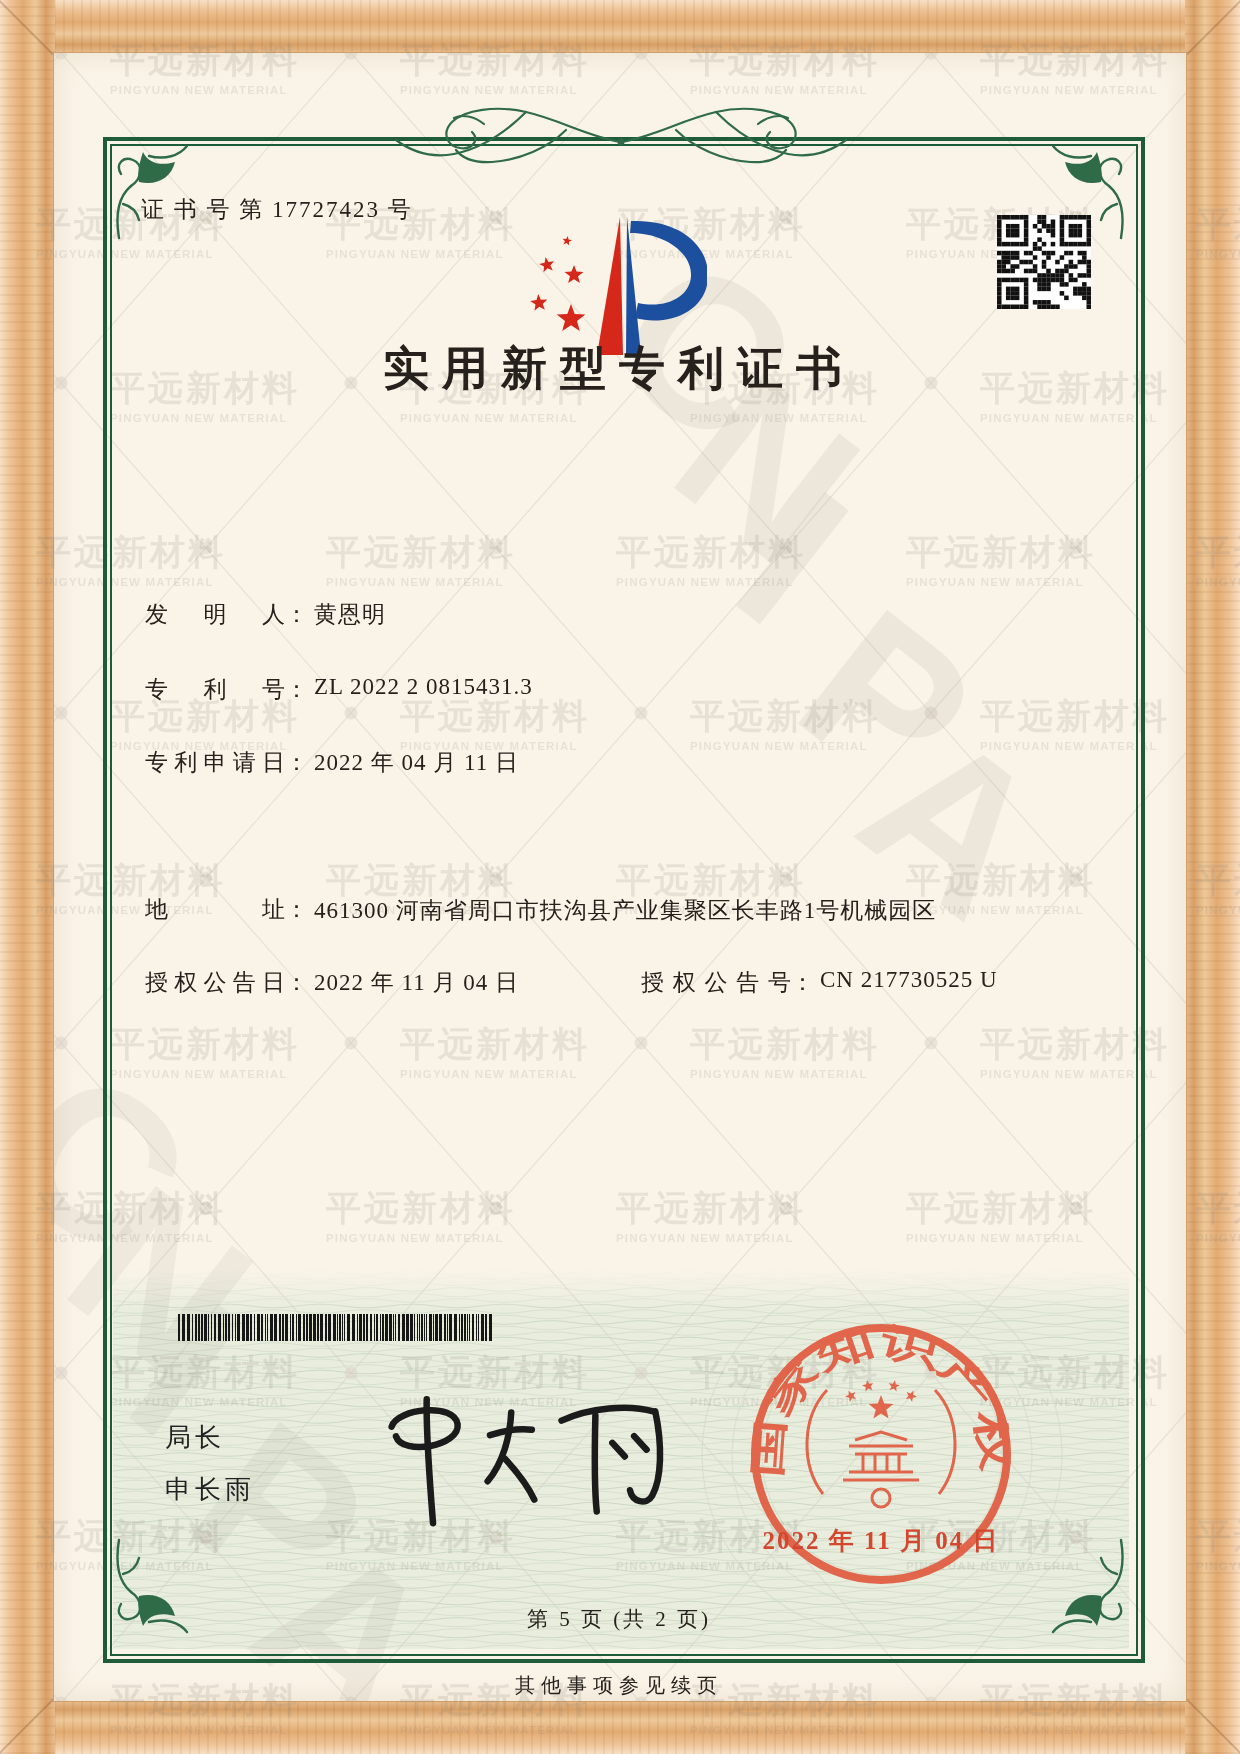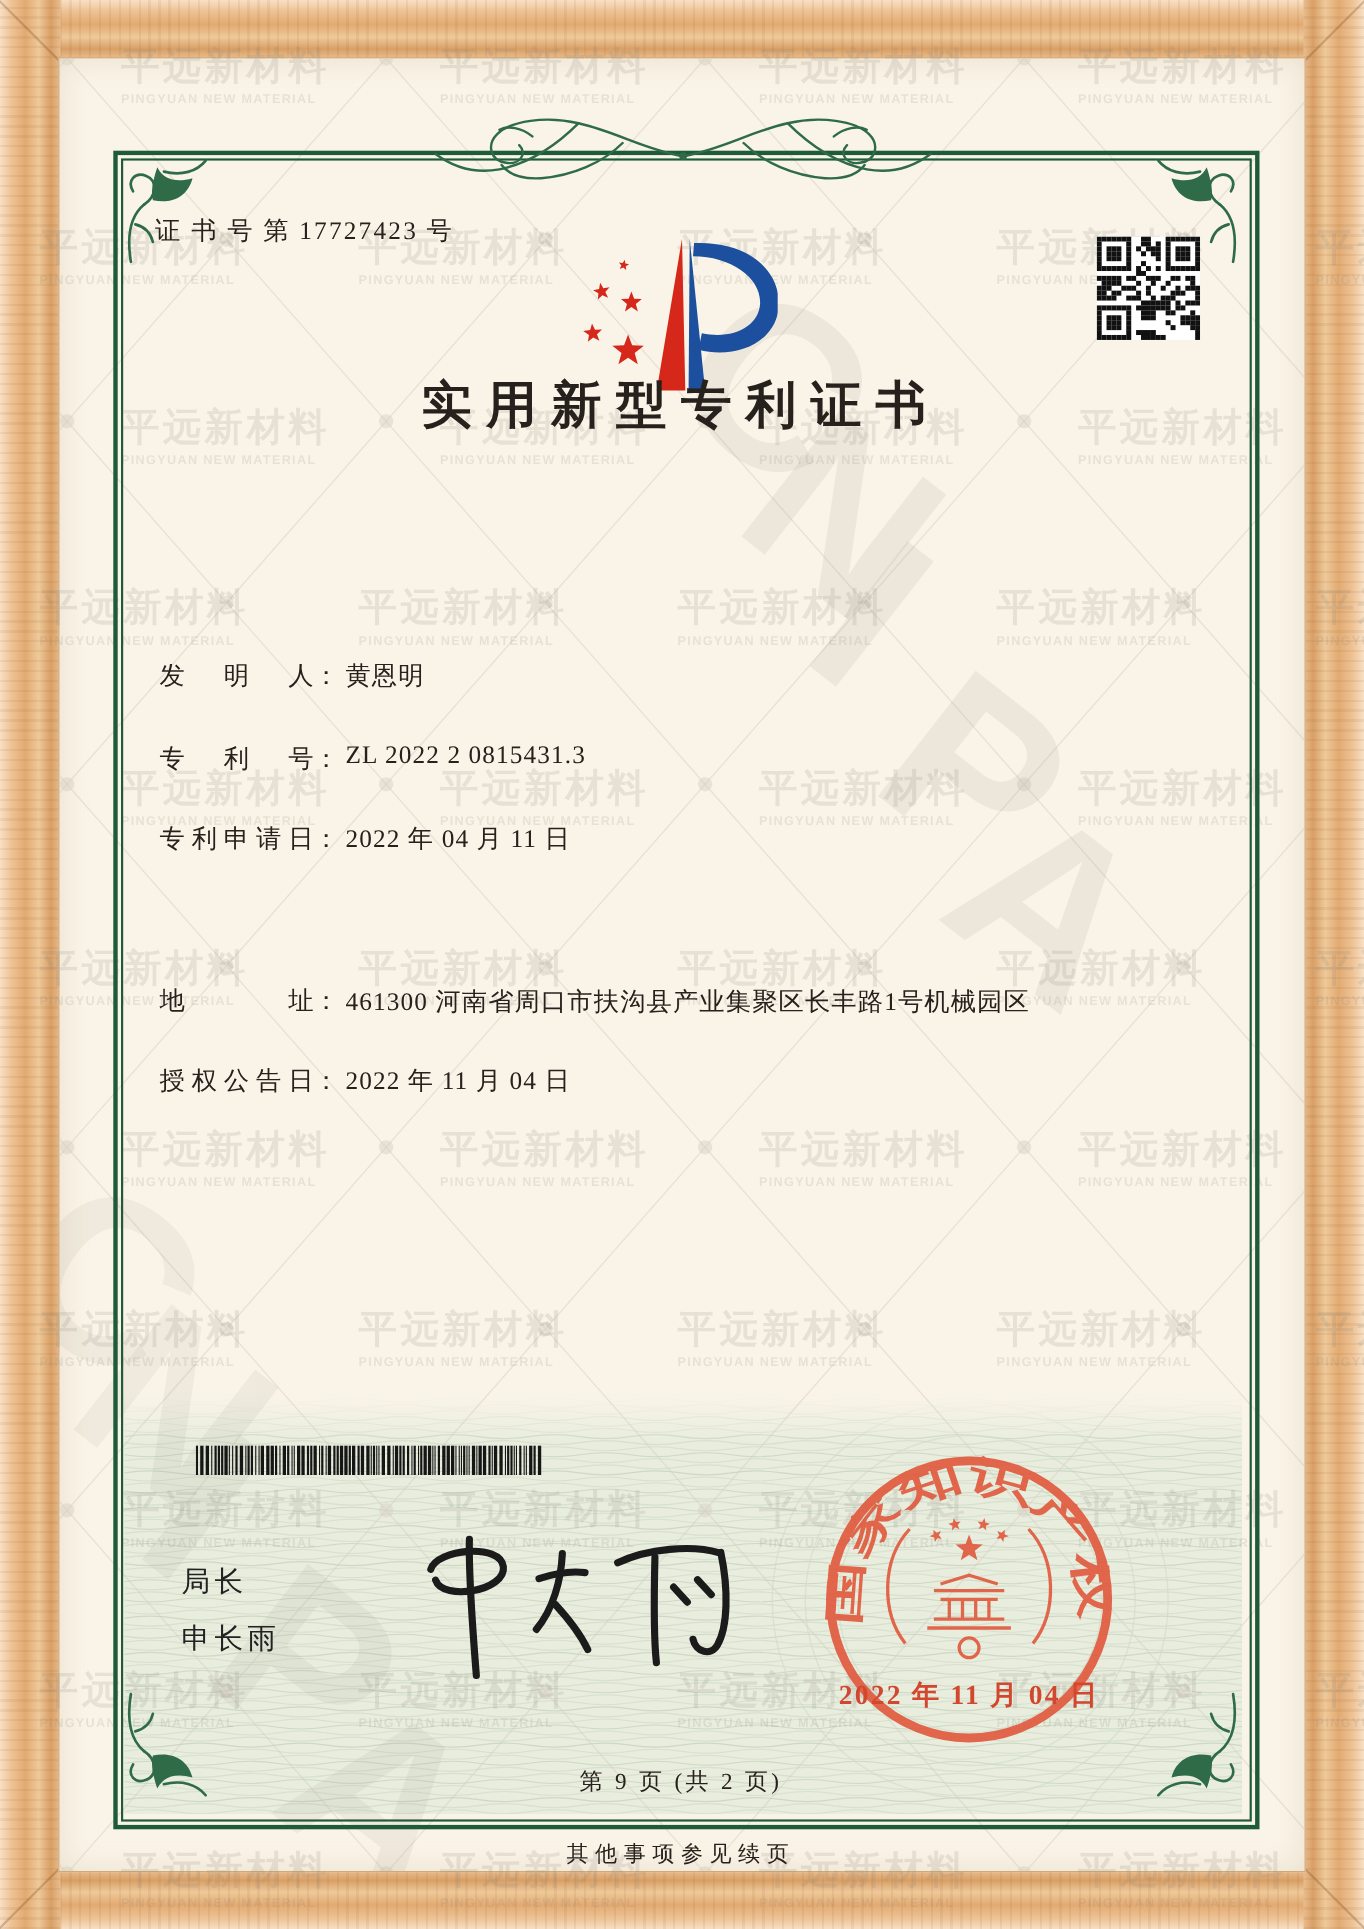--- a/index.html
+++ b/index.html
@@ -841,20 +841,23 @@
       <span class="flabel">专利号</span><span>：</span><span class="fvalue">ZL 2022 2 0815431.3</span>
     </div>
     <div class="abs frow" style="top:695px">
       <span class="flabel">专利申请日</span><span>：</span><span class="fvalue">2022 年 04 月 11 日</span>
     </div>
     <div class="abs frow addr" style="top:842px">
       <span class="flabel">地址</span><span>：</span><span class="fvalue">461300 河南省周口市扶沟县产业集聚区长丰路1号机械园区</span>
     </div>
     <div class="abs frow" style="top:915px;width:1000px">
       <span class="flabel">授权公告日</span><span>：</span><span class="fvalue">2022 年 11 月 04 日</span>
+      <span class="grant2">
+        <span class="flabel" style="width:150px">授权公告号</span><span>：</span><span class="fvalue">CN 217730525 U</span>
+      </span>
     </div>
 
 
     <svg id="bar-svg" class="abs" style="left:125px;top:1262px" width="320" height="27">
         <rect x="0" y="0" width="2" height="27" fill="#161616"></rect>
         <rect x="4" y="0" width="3" height="27" fill="#161616"></rect>
         <rect x="9" y="0" width="3" height="27" fill="#161616"></rect>
         <rect x="14" y="0" width="1" height="27" fill="#161616"></rect>
         <rect x="17" y="0" width="2" height="27" fill="#161616"></rect>
         <rect x="20" y="0" width="2" height="27" fill="#161616"></rect>
@@ -985,16 +988,16 @@
             <polygon points="-32.5,-51.4 -29.5,-48.5 -25.6,-50.1 -27.5,-46.3 -24.8,-43.1 -28.9,-43.7 -31.1,-40.1 -31.8,-44.3 -36.0,-45.3 -32.2,-47.2"></polygon>
             <polygon points="-14.0,-61.9 -11.9,-58.3 -7.7,-58.8 -10.5,-55.6 -8.7,-51.8 -12.6,-53.5 -15.6,-50.6 -15.2,-54.8 -18.9,-56.8 -14.8,-57.8"></polygon>
             <polygon points="14.0,-61.9 14.8,-57.8 18.9,-56.8 15.2,-54.8 15.6,-50.6 12.6,-53.5 8.7,-51.8 10.5,-55.6 7.7,-58.8 11.9,-58.3"></polygon>
             <polygon points="32.5,-51.4 32.2,-47.2 36.0,-45.3 31.8,-44.3 31.1,-40.1 28.9,-43.7 24.8,-43.1 27.5,-46.3 25.6,-50.1 29.5,-48.5"></polygon>
           </g>
       </g>
     </svg>
 
     <div class="abs sealdate">2022 年 11 月 04 日</div>
 
-    <div class="abs pageinfo">第 9 页 (共 2 页)</div>
+    <div class="abs pageinfo">第 5 页 (共 2 页)</div>
     <div class="abs note">其他事项参见续页</div>
   </div>
 </div>
 
 </body></html>

